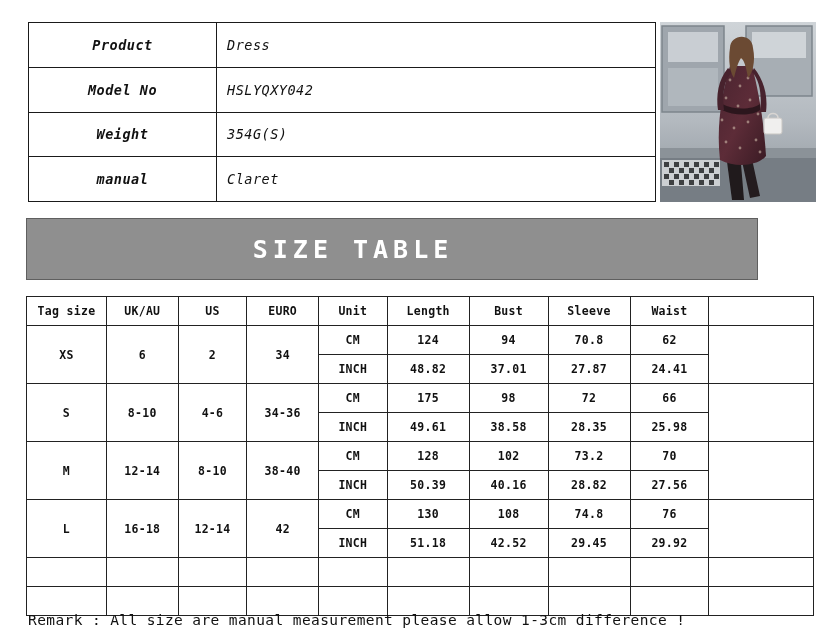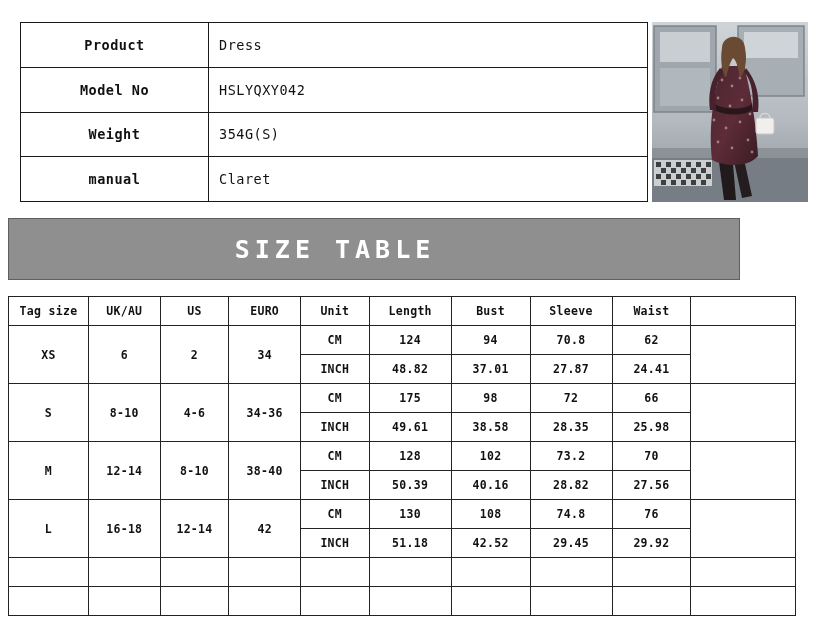--- a/index.html
+++ b/index.html
@@ -12,24 +12,25 @@
   }
   .page {
     position: relative;
     width: 840px; height: 640px;
     background: #ffffff;
   }
 
   
   .top-area {
     position: absolute;
-    left: 20px; top: 22px;
+    left: 28px; top: 22px;
     width: 788px; height: 180px;
     display: flex;
     gap: 0;
+    font-style: italic;
   }
   table.spec {
     border-collapse: collapse;
     width: 628px;
     table-layout: fixed;
   }
   table.spec td {
     border: 1px solid #1a1a1a;
     height: 26.5px;
     font-size: 13.5px;
@@ -55,21 +56,21 @@
     height: 180px;
     margin-left: 4px;
     overflow: hidden;
     background: #b9bfc6;
   }
   .photo svg { display: block; }
 
   
   .size-wrap {
     position: absolute;
-    left: 8px; top: 218px;
+    left: 26px; top: 218px;
     width: 732px;
   }
   .size-title {
     height: 62px;
     background: #8f8f8f;
     border: 1px solid #5f5f5f;
     display: flex;
     align-items: center;
     justify-content: center;
     position: relative;
@@ -378,14 +379,15 @@
           <td></td>
           <td></td>
           <td></td>
           <td></td>
           <td></td>
         </tr>
       </tbody>
     </table>
   </div>
 
+  <div class="remark">Remark : All size are manual measurement please allow 1-3cm difference !</div>
 
 </div>
 
 </body></html>

